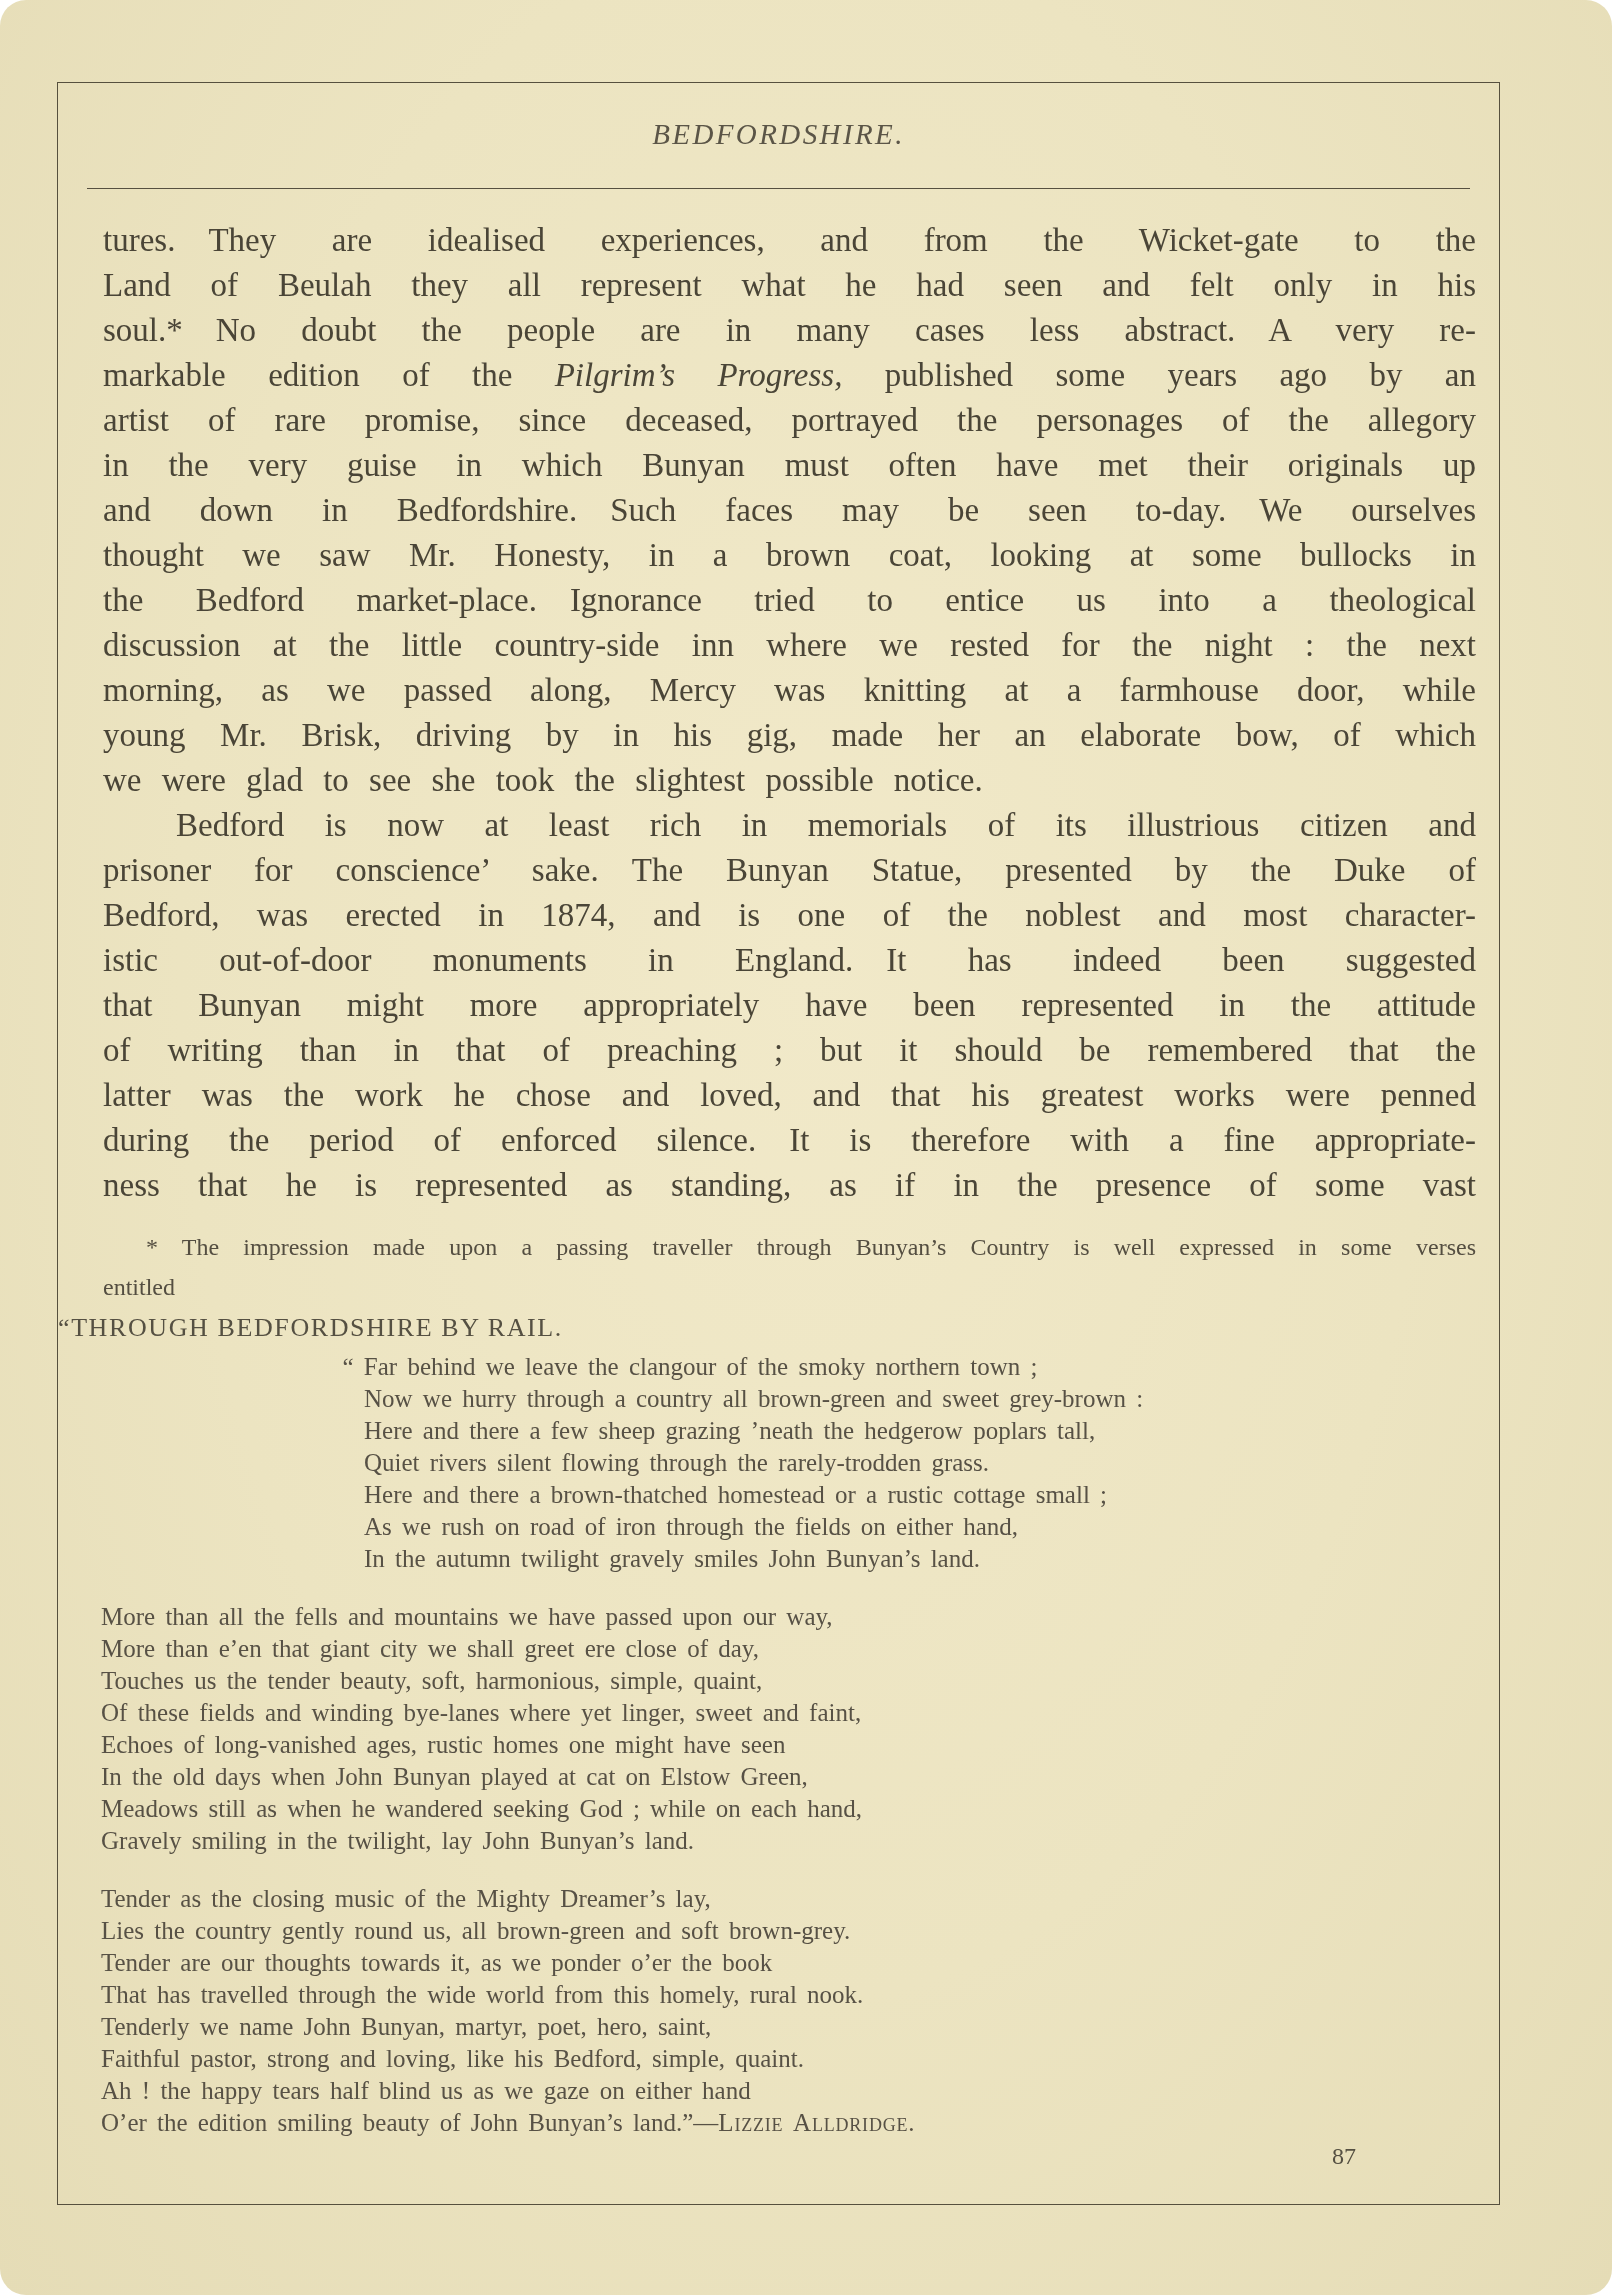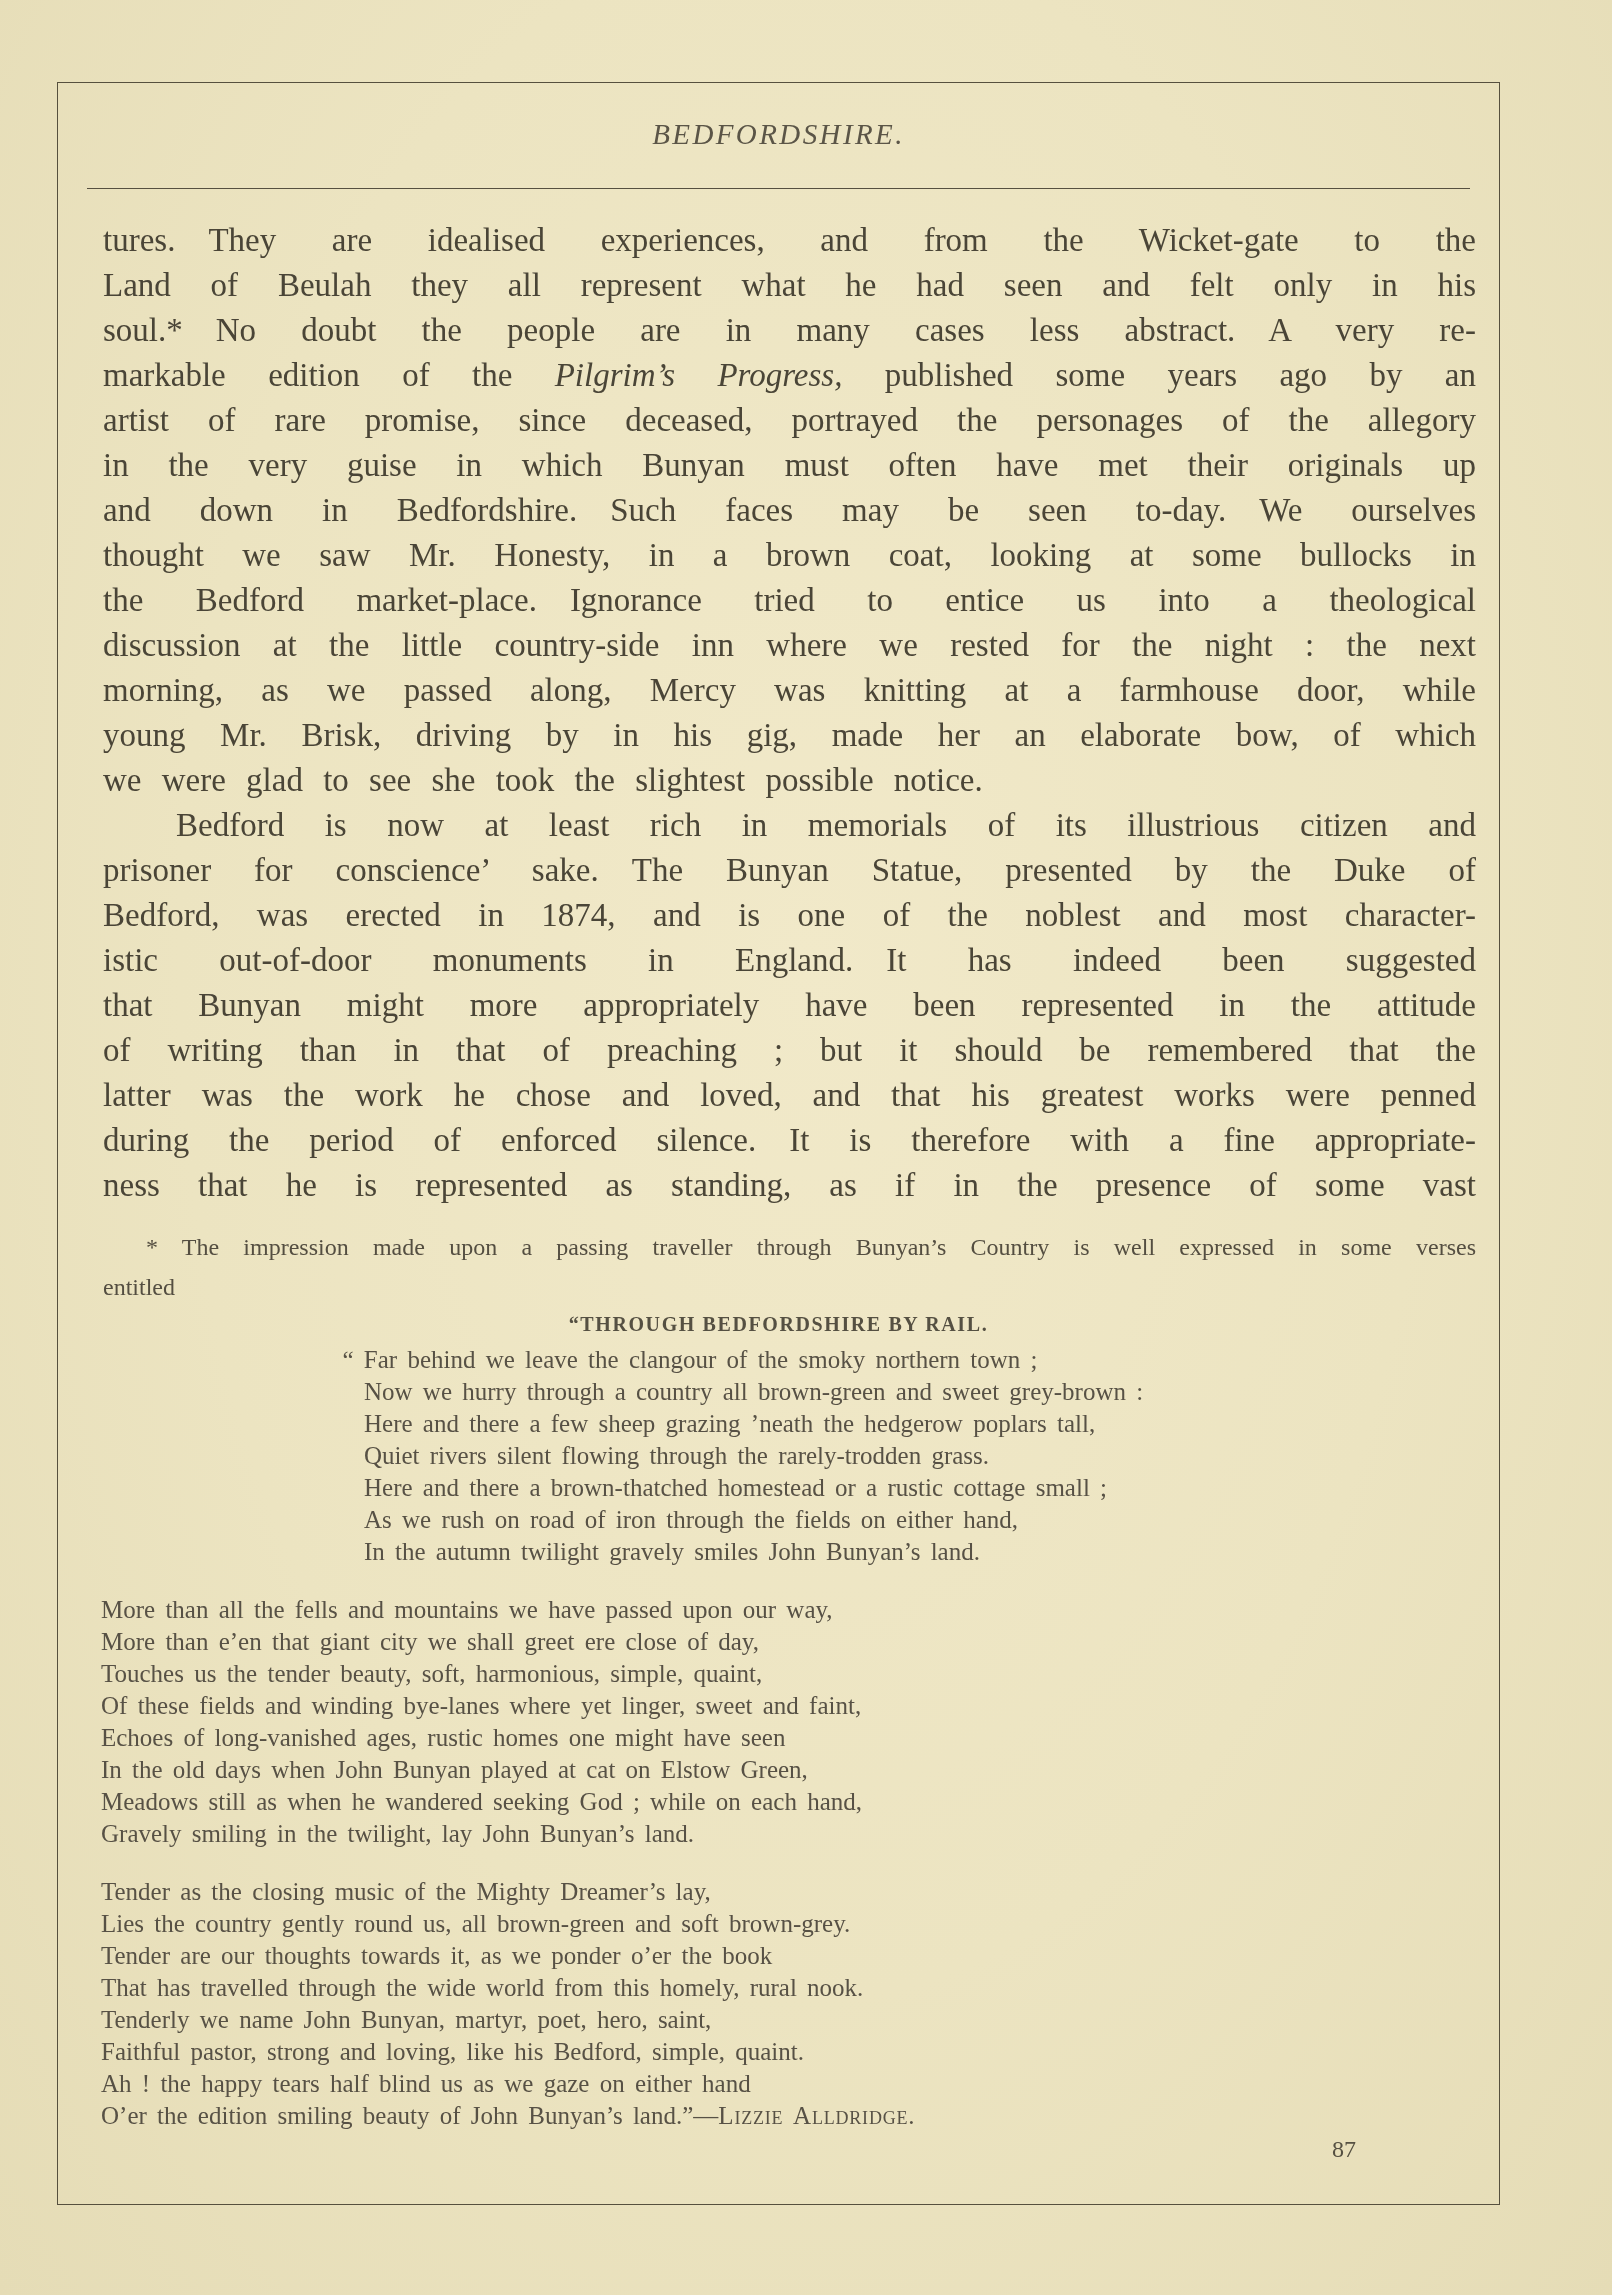--- a/index.html
+++ b/index.html
@@ -4,20 +4,21 @@
 <style>
   html, body { margin: 0; padding: 0; }
   .page {
     position: relative;
     width: 1612px;
     height: 2295px;
     background: radial-gradient(ellipse at 50% 42%, #f1e9c9 0%, #ece4c1 55%, #e5dcb6 100%);
     font-family: "Liberation Serif", "DejaVu Serif", serif;
     color: #4a4537;
     overflow: hidden;
+    border-radius: 26px;
   }
   .frame {
     position: absolute;
     left: 57px; top: 82px;
     width: 1443px; height: 2123px;
     border: 1.6px solid #56503e;
     box-sizing: border-box;
   }
   .running-head {
     margin-top: 35px;
@@ -49,25 +50,23 @@
   .it { font-style: italic; }
   .footnote {
     margin: 19px 0 0 45px;
     width: 1373px;
     color: #544e41;
   }
   .fline { font-size: 24px; line-height: 40px; }
   .fn-first { padding-left: 43px; }
   .poem-title {
     margin-top: 6.4px;
-    text-align: center;
-    font-size: 20px;
+    font-size: 26px;
     letter-spacing: 1.6px;
     color: #555042;
-    font-weight: bold;
   }
   .stanza { margin: 8px 0 0 306px; }
   .stanza.gap { margin-top: 26px; margin-left: 43px; }
   .pline {
     font-size: 25px;
     line-height: 32px;
     word-spacing: 4px;
     color: #575145;
     white-space: nowrap;
   }

